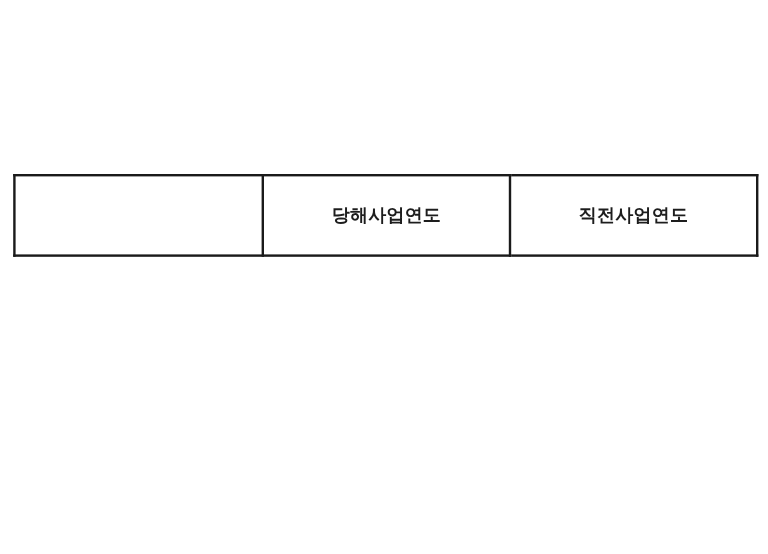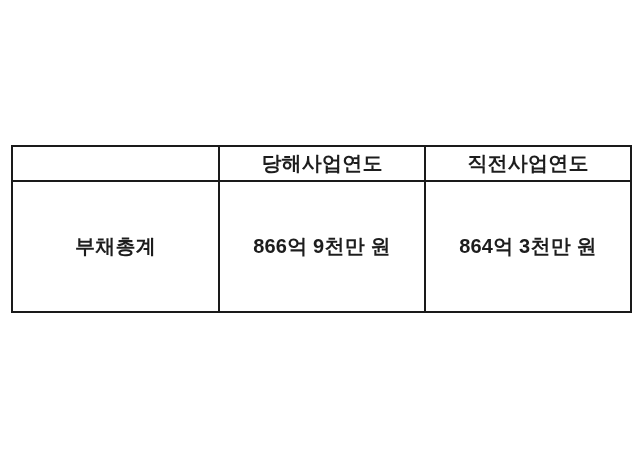--- a/index.html
+++ b/index.html
@@ -22,24 +22,24 @@
     height: 168px;
     border-collapse: collapse;
     table-layout: fixed;
     background: #ffffff;
   }
   .fin-table th,
   .fin-table td {
     border: 2px solid #1a1a1a;
     text-align: center;
     vertical-align: middle;
-    font-size: 20px;
+    font-size: 15px;
     font-weight: 700;
     color: #1d1d1d;
-    padding: 0;
+    padding: 16px;
     height: 33px;
     letter-spacing: 0.2px;
     white-space: nowrap;
     overflow: hidden;
   }
 </style>
 </head>
 <body>
 
 <table class="fin-table">
@@ -49,19 +49,14 @@
     <col style="width:206px">
   </colgroup>
   <thead>
     <tr>
       <th></th>
       <th>당해사업연도</th>
       <th>직전사업연도</th>
     </tr>
   </thead>
   <tbody>
-    <tr>
-      <td>부채총계</td>
-      <td>866억 9천만 원</td>
-      <td>864억 3천만 원</td>
-    </tr>
   </tbody>
 </table>
 
 </body></html>

